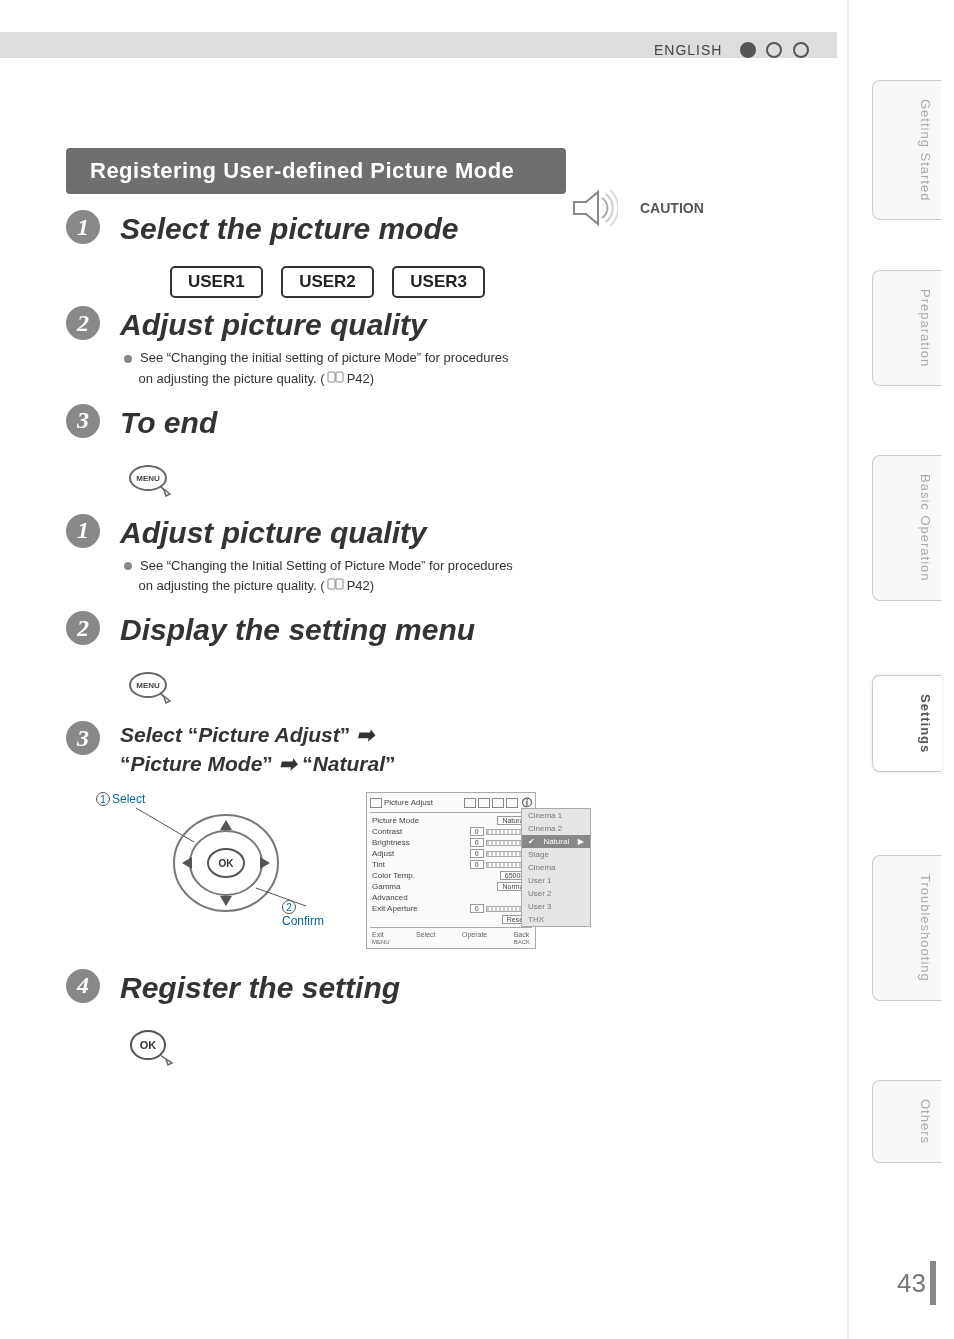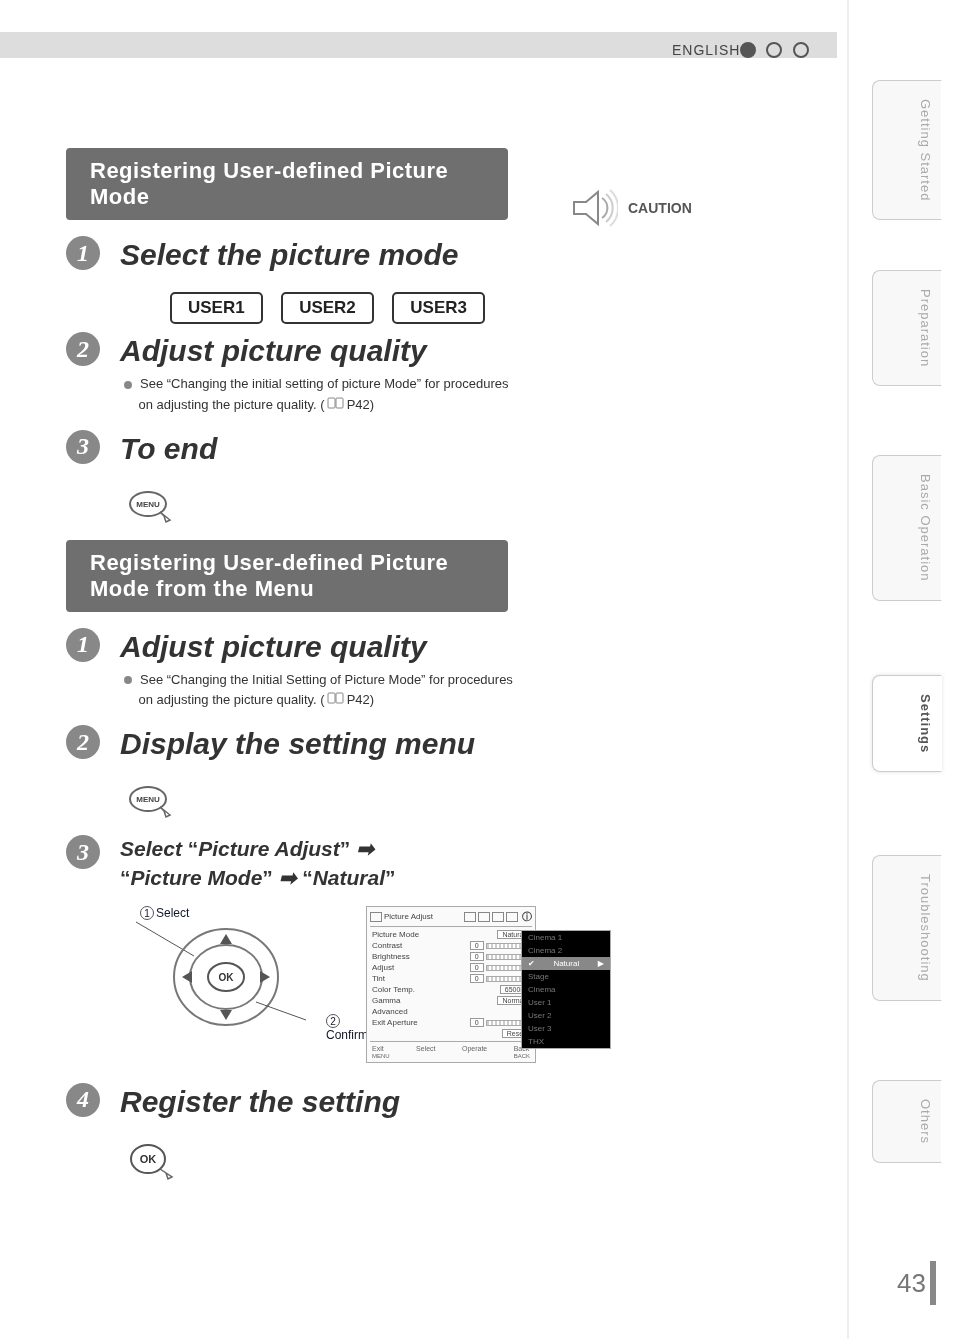--- a/index.html
+++ b/index.html
@@ -1,57 +1,57 @@
 <!DOCTYPE html>
 <html><head>
 <meta charset="utf-8">
 <style>
   * { box-sizing: border-box; }
   body { margin: 0; font-family: Arial, Helvetica, sans-serif; color: #333; background:#fff; width:954px;}
   .page { position: relative; width: 954px; height: 1339px; }
   .graybar { position:absolute; left:0; top:32px; height:26px; width:837px; background:#ddd;}
-  .header-lang { position:absolute; top:42px; left:672px; font-size:14px; letter-spacing:1px; color:#444;}
+  .header-lang { position:absolute; top:42px; left:654px; font-size:14px; letter-spacing:1px; color:#444;}
   .dots { position:absolute; top:40px; left:740px;}
   .dot { display:inline-block;width:16px;height:16px;border-radius:50%;margin-right:6px;border:2px solid #555; vertical-align:middle;}
   .dot.filled { background:#555;}
   .sidebar { position:absolute; right:0; top:0; width:107px; height:1339px; border-left:2px solid #eee;}
   .tab { position:absolute; right:12px; width:70px; border:1px solid #ccc; border-right:1px solid #fff; border-radius:8px 0 0 8px; background:#f8f8f8; color:#aaa; font-size:13px; writing-mode: vertical-rl; text-align:center; padding:18px 8px; letter-spacing:1px;}
   .tab.active { background:#fff; color:#555; font-weight:bold; box-shadow:0 0 4px rgba(0,0,0,0.12);}
   .tab1{top:80px;} .tab2{top:270px;} .tab3{top:455px;} .tab4{top:675px;} .tab5{top:855px;} .tab6{top:1080px;}
   .content { position:absolute; left:66px; top:140px; width:770px;}
   .section-title { background:#6f6f6f; color:#fff; font-weight:bold; font-size:22px; padding:10px 18px; border-radius:4px; margin:8px 0 16px 0; letter-spacing:0.5px;}
-  .section-title.w460{width:442px;padding-left:24px;}
+  .section-title.w460{width:500px;padding-left:24px;}
   .step { display:flex; align-items:flex-start; margin:8px 0 14px 0;}
   .num { flex:0 0 auto; width:34px;height:34px; border-radius:50%; background:#888; color:#fff; font-style:italic; font-family: Georgia, 'Times New Roman', serif; font-weight:bold; font-size:24px; display:flex;align-items:center;justify-content:center; margin-right:20px;}
   .step-body { flex:1;}
   .step-title { font-family: Arial, sans-serif; font-style:italic; font-weight:bold; font-size:30px; color:#333; margin:2px 0 6px 0;}
   .sub { font-size:13px; color:#333; line-height:1.6; margin-left:4px;}
   .sub .bullet { display:inline-block; width:8px;height:8px;border-radius:50%;background:#888;margin-right:8px;vertical-align:middle;}
   .page-ref { display:inline-flex;align-items:center;}
   .page-ref svg{margin:0 2px;}
   .user-buttons { margin:8px 0 8px 60px;padding-left:44px;}
   .user-btn { display:inline-block; border:2px solid #333; border-radius:5px; padding:4px 16px; margin-right:14px; font-weight:bold; font-size:17px; color:#222;}
   .menu-graphic, .ok-graphic { margin-left:60px; margin-top:6px;}
   .arrow-r { font-family: Arial; font-weight:bold;}
   .caution-box{ position:absolute; left:570px; top:188px; width:262px;}
-  .caution-head{ display:flex; align-items:center; gap:10px; font-weight:bold; font-size:14px; color:#555; margin-bottom:18px;}
+  .caution-head{ display:flex; align-items:center; gap:22px; font-weight:bold; font-size:14px; color:#555; margin-bottom:18px;}
   .speaker-icon svg{display:block;}
   .caution-text{ font-size:13px; color:#444; line-height:1.55;}
   .caution-text .bullet { display:inline-block; width:7px;height:7px;border-radius:50%;background:#777;margin:0 8px 0 0;vertical-align:2px;}
   .diagram-row{ display:flex; align-items:flex-start; gap:40px; margin-left:30px; margin-top:8px;}
-  .sel-label{font-size:12px;color:#0f172a;margin-left:44px;}
+  .sel-label{font-size:12px;color:#0369a1;}
   .circ-num{display:inline-block;width:14px;height:14px;border:1px solid #555;border-radius:50%;font-size:10px; line-height:13px;text-align:center;margin-right:2px;}
   .remote-svg{flex:0 0 auto;}
   .osd { width:170px; font-size:8px; color:#444; border:1px solid #aaa; background:#fafafa;padding:3px;}
   .osd-top{display:flex;align-items:center;gap:2px;border-bottom:1px solid #aaa;padding-bottom:2px;margin-bottom:2px;}
   .osd-icon{width:12px;height:10px;border:1px solid #888;display:inline-block;}
   .osd-row{display:flex;align-items:center;justify-content:space-between;padding:1px 2px;}
   .osd-val{border:1px solid #999;padding:0 4px;font-size:7px;background:#fff;}
   .osd-bar{display:inline-block;height:6px;width:44px;border:1px solid #aaa;position:relative;background:repeating-linear-gradient(90deg,#ccc,#ccc 2px,#fff 2px,#fff 4px);vertical-align:middle;}
-  .osd-side{ position:absolute; left:155px; top:24px; width:90px; border:1px solid #aaa;background:#000000;}
+  .osd-side{ position:absolute; left:155px; top:16px; width:70px; border:1px solid #aaa;background:#e5e5e5;}
   .osd-side-row{font-size:8px;padding:2px 6px;color:#777;}
   .osd-side-row.sel{background:#888;color:#fff;display:flex;justify-content:space-between;align-items:center;}
   .osd-wrap{position:relative; width:230px;}
   .osd-foot{display:flex;justify-content:space-between;font-size:7px;color:#666;padding:3px 2px 0 2px;border-top:1px solid #aaa;margin-top:2px;}
   .page-num{ position:absolute; right:28px; bottom:40px; font-size:26px; color:#777;margin-left:6px;}
   .page-num-bar{position:absolute;right:18px;bottom:34px;width:6px;height:44px;background:#888;}
   .quoted{font-family:inherit;}
   .st-sel-nav{ font-style:italic; font-weight:bold; font-size:21px; color:#333; line-height:1.35;}
   .st-sel-nav .norm{font-style:normal;font-weight:bold;}
 </style>
@@ -129,21 +129,20 @@
       </div>
     </div>
     <div class="menu-graphic">
       <svg width="56" height="42">
         <ellipse cx="22" cy="18" rx="18" ry="12" fill="#fff" stroke="#666" stroke-width="2"></ellipse>
         <text x="22" y="21" font-size="8" text-anchor="middle" font-weight="bold" fill="#444">MENU</text>
         <path d="M34 26 L44 34 L40 36 L38 30 Z" fill="#fff" stroke="#666" stroke-width="1.5"></path>
       </svg>
     </div>
 
-    <div class="section-title w460">Registering User-defined Picture Mode from the Menu</div>
 
     <div class="step">
       <div class="num">1</div>
       <div class="step-body">
         <div class="step-title">Adjust picture quality</div>
         <div class="sub">
           <span class="bullet"></span><span>See “Changing the Initial Setting of Picture Mode” for procedures</span><br>
           &nbsp;&nbsp;&nbsp;&nbsp;<span>on adjusting the picture quality.  (</span><span class="page-ref">
               <svg width="18" height="12">
                 <rect x="1" y="1" width="7" height="10" rx="1" fill="none" stroke="#888"></rect>

